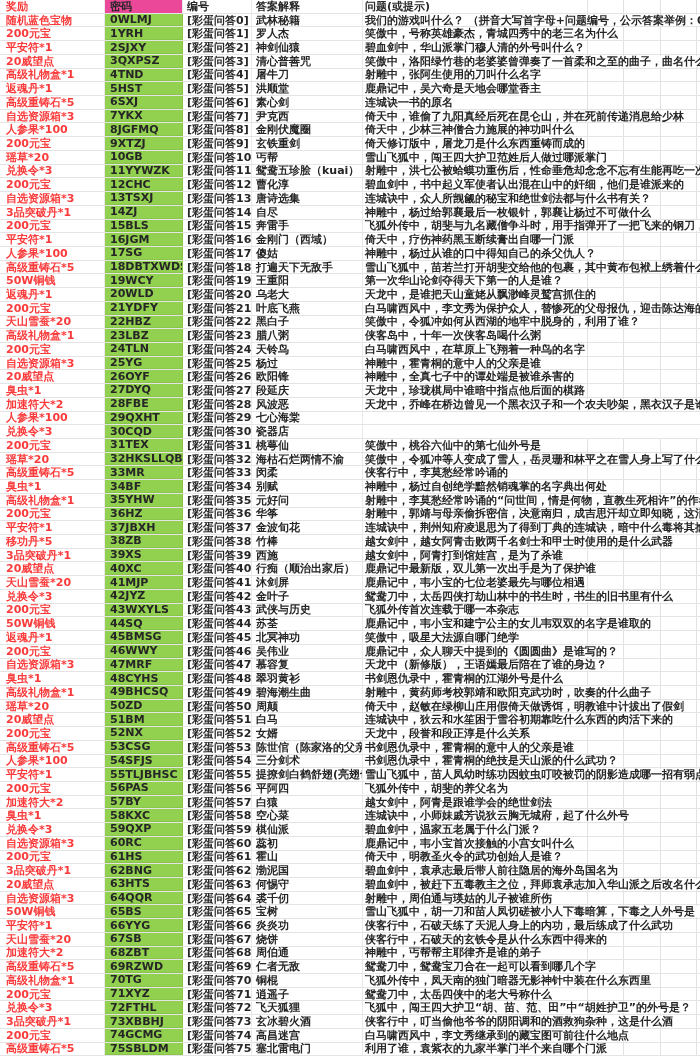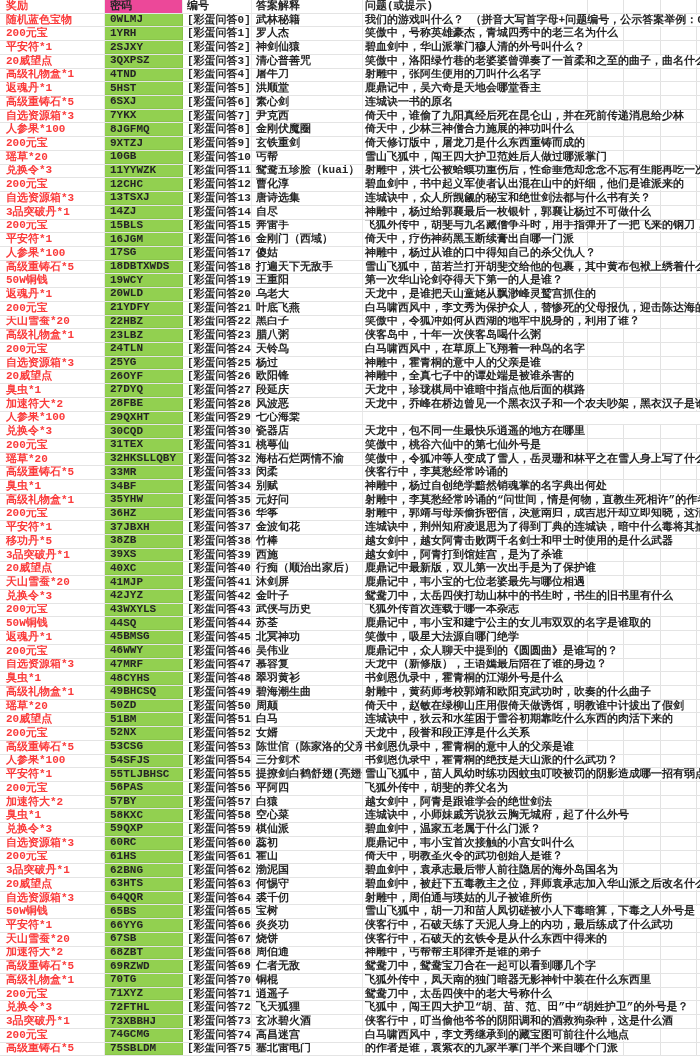--- a/index.html
+++ b/index.html
@@ -1,21 +1,21 @@
 <!DOCTYPE html>
 <html><head>
 <meta charset="utf-8">
 <style>
   html,body{margin:0;padding:0;}
   body{
     width:700px;height:1057px;overflow:hidden;background:#fff;
     font-family:"DejaVu Sans","Liberation Sans",sans-serif;
     font-size:11px;font-weight:600;color:#262626;
   }
-  .table{display:flex;flex-direction:column;width:700px;height:1057px;font-family:Liberation Mono, monospace;}
+  .table{display:flex;flex-direction:column;width:700px;height:1057px;}
   .r{
     display:flex;flex:none;height:13.727px;box-sizing:border-box;
     border-bottom:1px solid #e4e4e4;align-items:center;line-height:1;
     white-space:nowrap;overflow:hidden;background:#fff;
   }
   .c{box-sizing:border-box;height:100%;display:flex;align-items:center;
      white-space:nowrap;overflow:hidden;flex:none;}
   .c1{width:105px;padding-left:6px;color:#fb3b3b;border-right:1px solid #e9e9e9;}
   .c2{width:78px;padding-left:5px;background:#92D050;border-right:1px solid #86c345;
       border-bottom:0;}
@@ -342,23 +342,20 @@
     <div class="c c2">29QXHT</div>
     <div class="c c3">[彩蛋问答29]</div>
     <div class="c c4">七心海棠</div>
   </div>
 
   <div class="r greenrow">
     <div class="c c1">兑换令*3</div>
     <div class="c c2">30CQD</div>
     <div class="c c3">[彩蛋问答30]</div>
     <div class="c c4">瓷器店</div>
-    <div class="c c5">
-          <span class="qt">天龙中，包不同一生最快乐逍遥的地方在哪里</span>
-        </div>
   </div>
 
   <div class="r greenrow">
     <div class="c c1">200元宝</div>
     <div class="c c2">31TEX</div>
     <div class="c c3">[彩蛋问答31]</div>
     <div class="c c4">桃萼仙</div>
     <div class="c c5">
           <span class="qt">笑傲中，桃谷六仙中的第七仙外号是</span>
         </div>
@@ -793,17 +790,17 @@
           <span class="qt">白马啸西风中，李文秀继承到的藏宝图可前往什么地点</span>
         </div>
   </div>
 
   <div class="r greenrow">
     <div class="c c1">高级重铸石*5</div>
     <div class="c c2">75SBLDM</div>
     <div class="c c3">[彩蛋问答75]</div>
     <div class="c c4">塞北雷电门</div>
     <div class="c c5">
-          <span class="qt">的作者是谁，袁紫衣的九家半掌门半个来自哪个门派</span>
+          <span class="qt">利用了谁，袁紫衣的九家半掌门半个来自哪个门派</span>
         </div>
   </div>
 </div>
 </div>
 
 </body></html>

